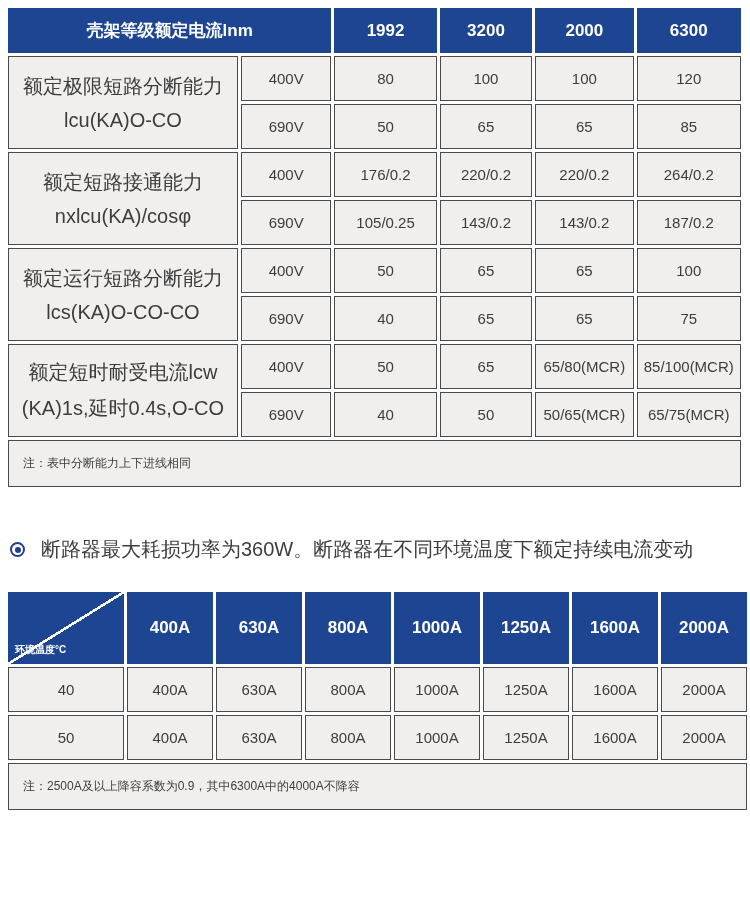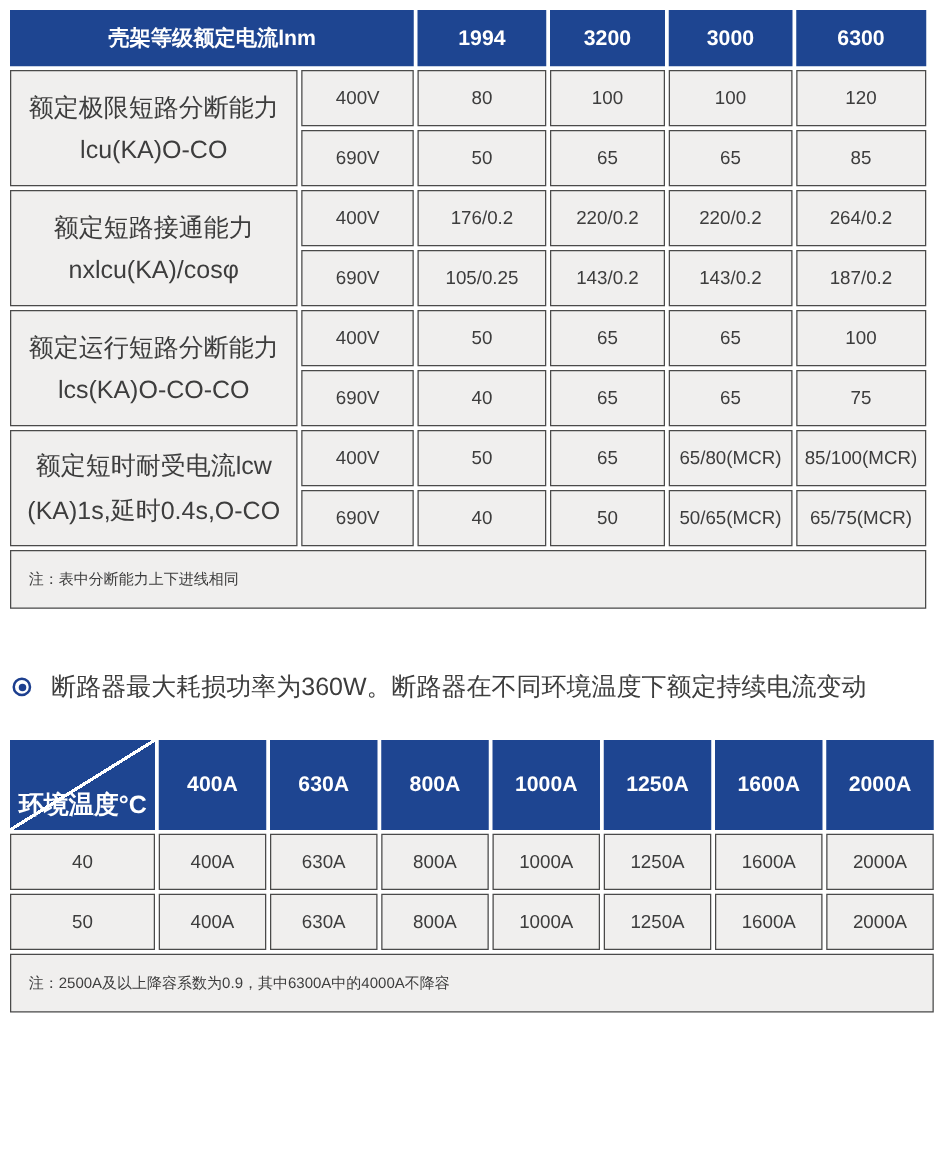--- a/index.html
+++ b/index.html
@@ -33,21 +33,21 @@
   .diag {
     position:absolute; inset:0;
     background:linear-gradient(to bottom right,
       rgba(0,0,0,0) calc(50% - 1.3px),
       #ffffff calc(50% - 1.3px),
       #ffffff calc(50% + 1.3px),
       rgba(0,0,0,0) calc(50% + 1.3px));
   }
   .corner-label {
     position:absolute; left:7px; bottom:7px;
-    color:var(--header-text,#ffffff); font-weight:700; font-size:20px;
+    color:var(--header-text,#ffffff); font-weight:700; font-size:10px;
   }
 
   .bullet-line {
     display:flex; align-items:center; gap:16px;
     margin:46px 0 0 10px;
     font-size:20px; color:var(--text,#3d3d3d);
   }
   .bullet-icon {
     flex:0 0 auto; width:11px; height:11px;
     border:2px solid var(--bullet-accent,#1d3f8f); border-radius:50%;
@@ -68,23 +68,23 @@
       <col style="width:229px">
         <col style="width:90px">
       <col style="width:102px">
         <col style="width:92px">
         <col style="width:98px">
         <col style="width:104px">
     </colgroup>
     <tbody>
       <tr>
         <th class="blue" colspan="2">壳架等级额定电流lnm</th>
-        <th class="blue">1994</th>
+        <th class="blue">1992</th>
         <th class="blue">3200</th>
-        <th class="blue">3000</th>
+        <th class="blue">2000</th>
         <th class="blue">6300</th>
       </tr>
 
       <tr>
         <td class="cell label-cell" rowspan="2">
           <div class="line1">额定极限短路分断能力</div>
           <div class="line2">lcu(KA)O-CO</div>
         </td>
         <td class="cell">400V</td>
         <td class="cell">80</td>

